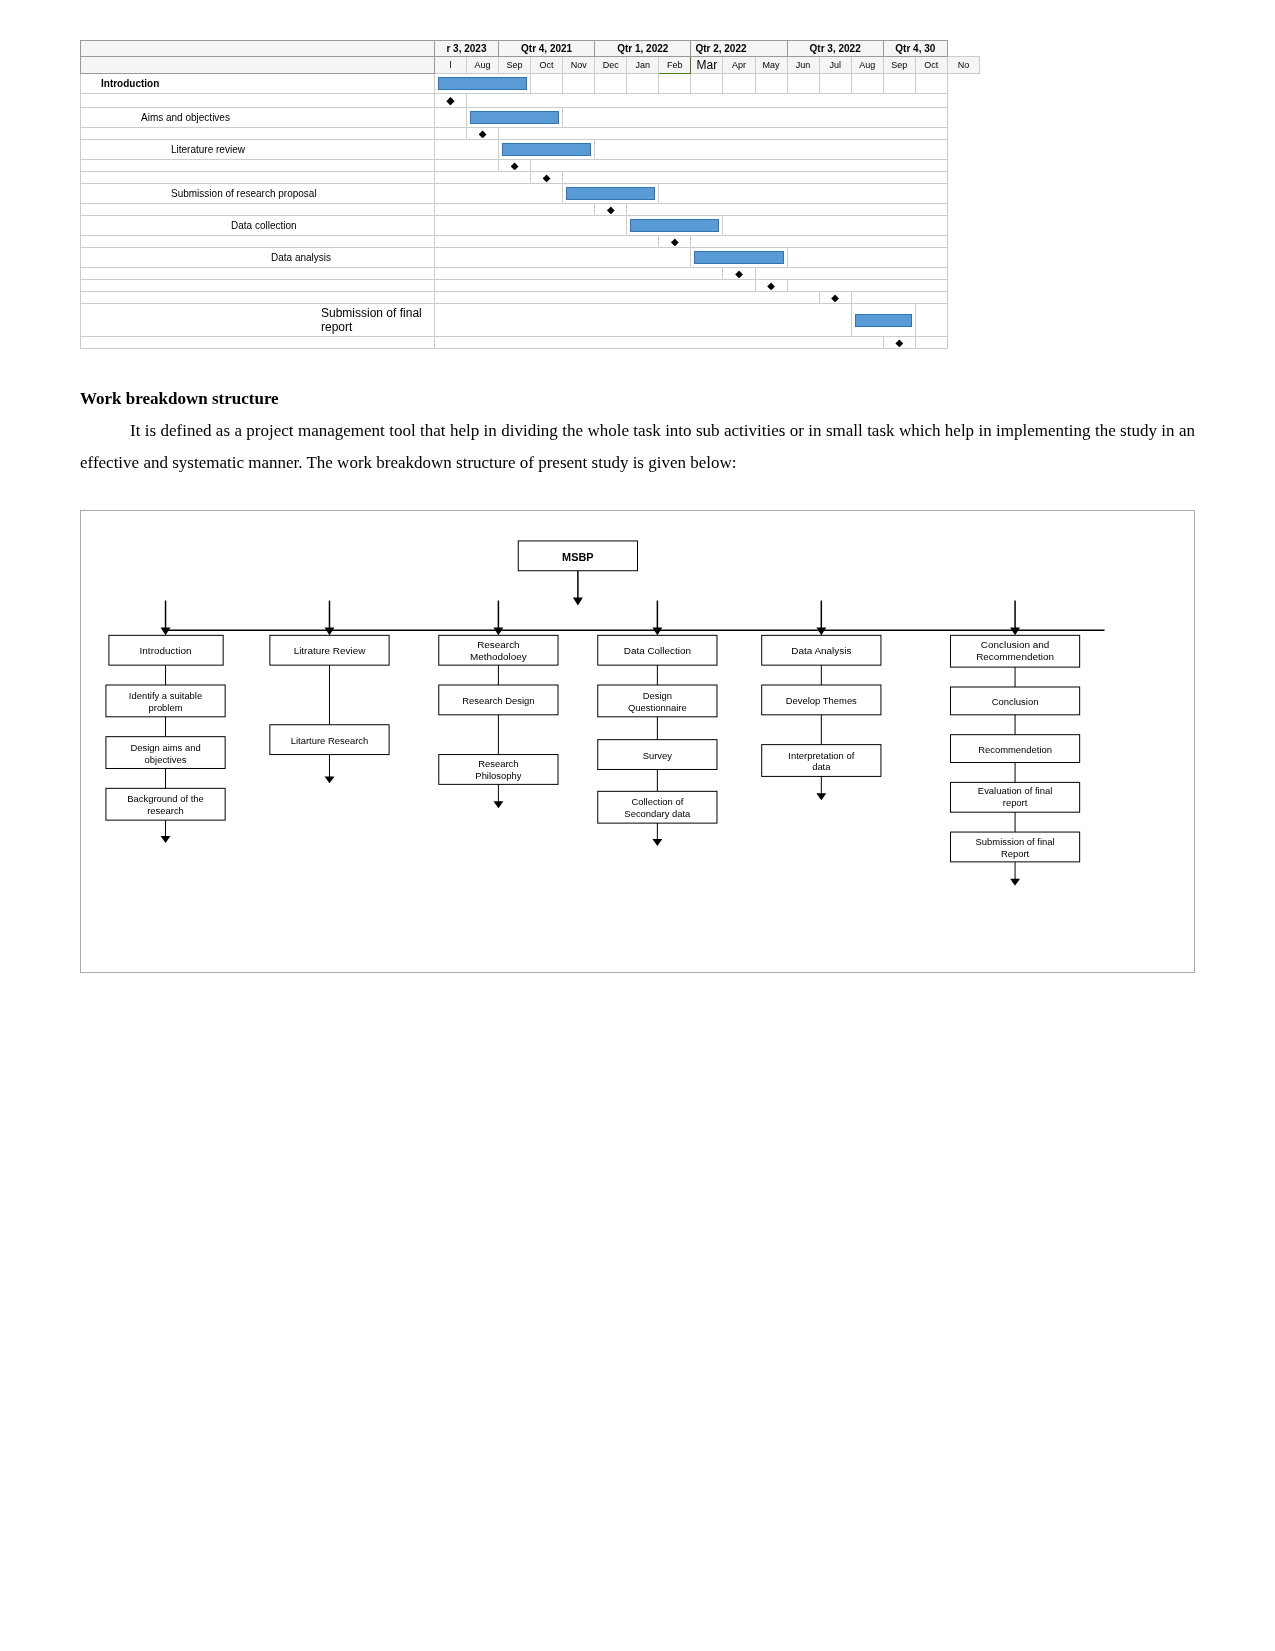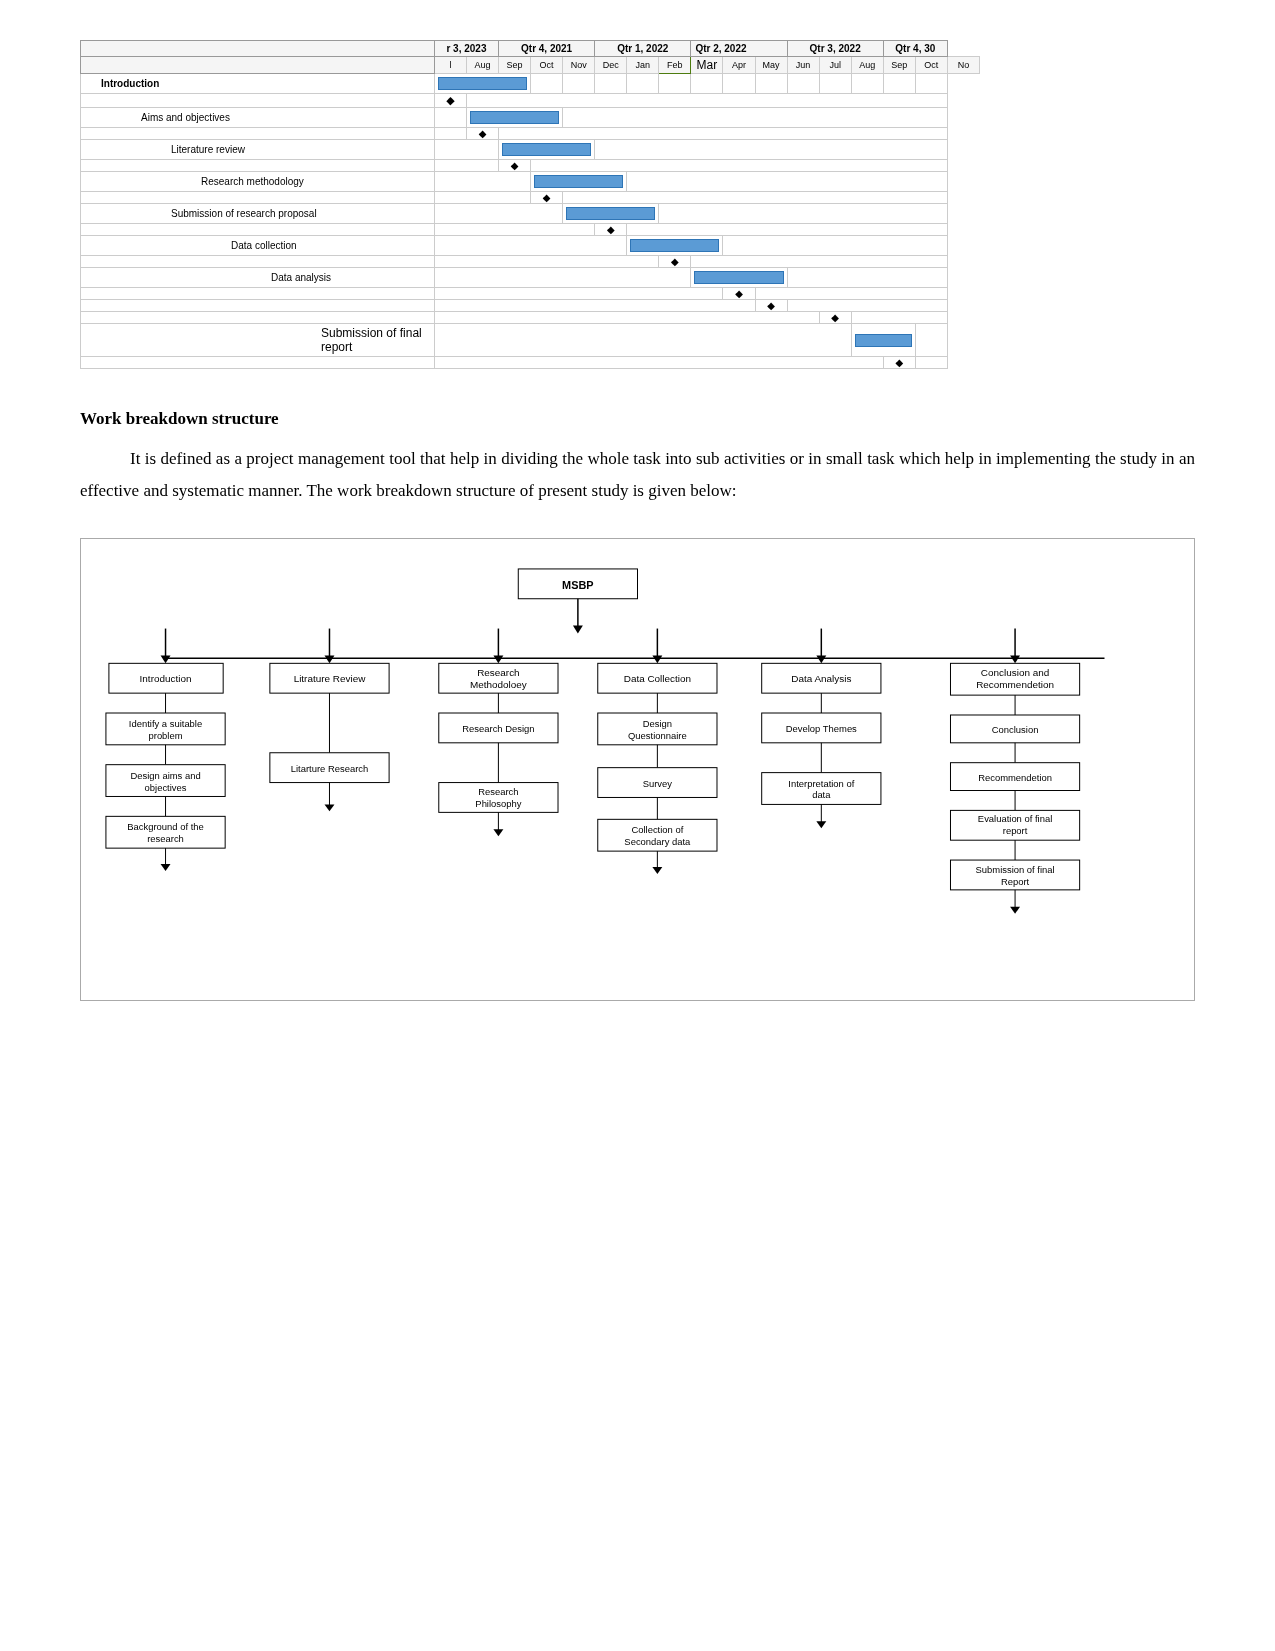--- a/index.html
+++ b/index.html
@@ -10,21 +10,21 @@
       min-height: 1651px;
       padding: 40px 80px;
       color: #000;
     }
 
     
     .section-heading {
       font-size: 17px;
       font-weight: bold;
       font-family: 'Times New Roman', Times, serif;
-      margin-bottom: 14px;
+      margin-bottom: 6px;
       margin-top: 10px;
     }
     .body-text {
       font-size: 17px;
       font-family: 'Times New Roman', Times, serif;
       line-height: 1.9;
       text-indent: 50px;
       text-align: justify;
       margin-bottom: 30px;
     }
@@ -118,28 +118,20 @@
           <td colspan="11" style="border:1px solid #ccc;"></td>
         </tr>
         <tr>
           <td style="border:1px solid #ccc;"></td>
           <td colspan="2" style="border:1px solid #ccc;"></td>
           <td style="border:1px solid #ccc; text-align:center;">◆</td>
           <td colspan="13" style="border:1px solid #ccc;"></td>
         </tr>
 
         <tr>
-          <td style="border:1px solid #ccc; padding:2px 6px; font-size:10px; padding-left:120px;">Research methodology</td>
-          <td colspan="3" style="border:1px solid #ccc;"></td>
-          <td colspan="3" style="border:1px solid #ccc; padding:1px;">
-            <div style="background:#5b9bd5; border:1px solid #2e75b6; height:13px; margin:2px 2px;"></div>
-          </td>
-          <td colspan="10" style="border:1px solid #ccc;"></td>
-        </tr>
-        <tr>
           <td style="border:1px solid #ccc;"></td>
           <td colspan="3" style="border:1px solid #ccc;"></td>
           <td style="border:1px solid #ccc; text-align:center;">◆</td>
           <td colspan="12" style="border:1px solid #ccc;"></td>
         </tr>
 
         <tr>
           <td style="border:1px solid #ccc; padding:2px 6px; font-size:10px; padding-left:90px;">Submission of research proposal</td>
           <td colspan="4" style="border:1px solid #ccc;"></td>
           <td colspan="3" style="border:1px solid #ccc; padding:1px;">

